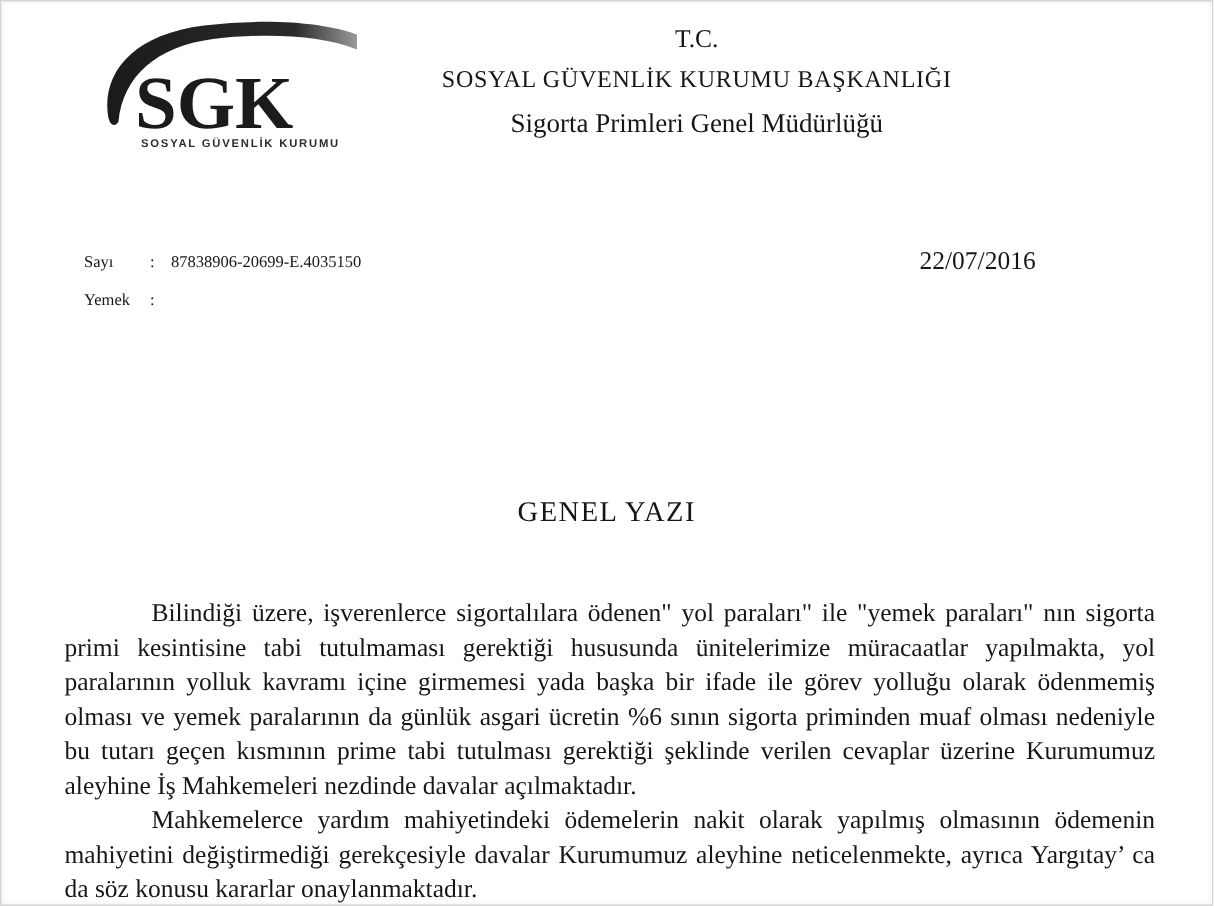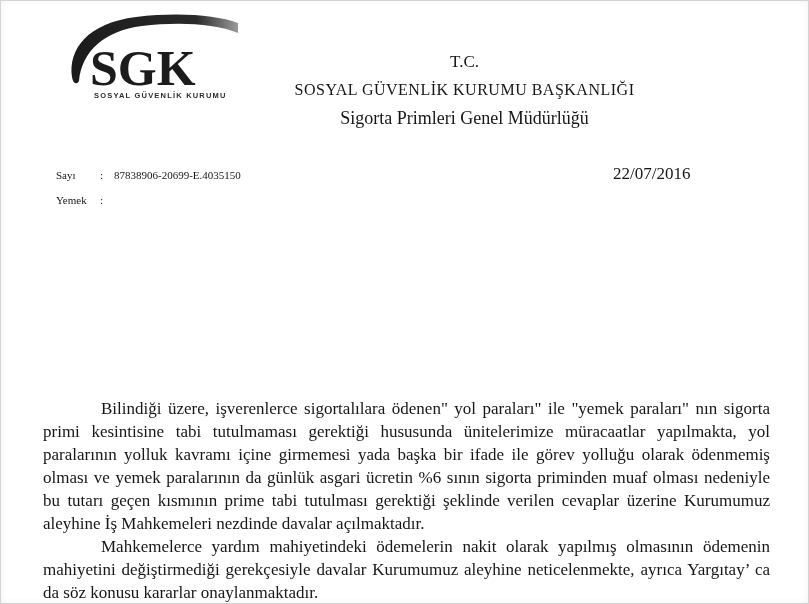--- a/index.html
+++ b/index.html
@@ -21,21 +21,20 @@
   
   .logo {
     position: absolute; left: 65px; top: 8px;
     width: 175px; height: 96px;
   }
 
   
   .letterhead {
     position: absolute; left: 160px; right: 40px; top: 14px;
     text-align: center;
-    margin-top: 36px;
   }
   .letterhead .tc       { font-size: 17px; line-height: 22px; }
   .letterhead .org      { font-size: 16px; line-height: 26px; margin-top: 4px; letter-spacing: 0.5px; text-align: center; }
   .letterhead .unit     { font-size: 18px; line-height: 24px; margin-top: 3px; }
 
   
   .meta {
     position: absolute; left: 55px; top: 162px;
     font-size: 11px; line-height: 25px;
   }
@@ -103,19 +102,20 @@
       <span class="meta-value">87838906-20699-E.4035150</span>
     </div>
     <div class="meta-row">
       <span class="meta-label">Yemek</span>
       <span class="meta-colon">:</span>
     </div>
   </div>
 
   <div class="doc-date">22/07/2016</div>
 
+  <div class="doc-title">GENEL YAZI</div>
 
   <div class="doc-body">
     <p>Bilindiği üzere,  işverenlerce sigortalılara ödenen" yol paraları" ile "yemek paraları" nın sigorta primi kesintisine tabi tutulmaması gerektiği hususunda ünitelerimize müracaatlar yapılmakta, yol paralarının yolluk kavramı içine girmemesi yada başka bir ifade ile görev yolluğu olarak ödenmemiş olması ve yemek paralarının da günlük asgari ücretin %6 sının sigorta priminden muaf olması nedeniyle bu tutarı geçen kısmının prime tabi tutulması gerektiği şeklinde verilen cevaplar üzerine Kurumumuz aleyhine  İş Mahkemeleri nezdinde davalar açılmaktadır.</p>
     <p>Mahkemelerce yardım mahiyetindeki ödemelerin nakit olarak yapılmış olmasının ödemenin mahiyetini değiştirmediği gerekçesiyle davalar Kurumumuz aleyhine neticelenmekte,   ayrıca Yargıtay’ ca da söz konusu kararlar onaylanmaktadır.</p>
   </div>
 
 </div>
 
 </body></html>

